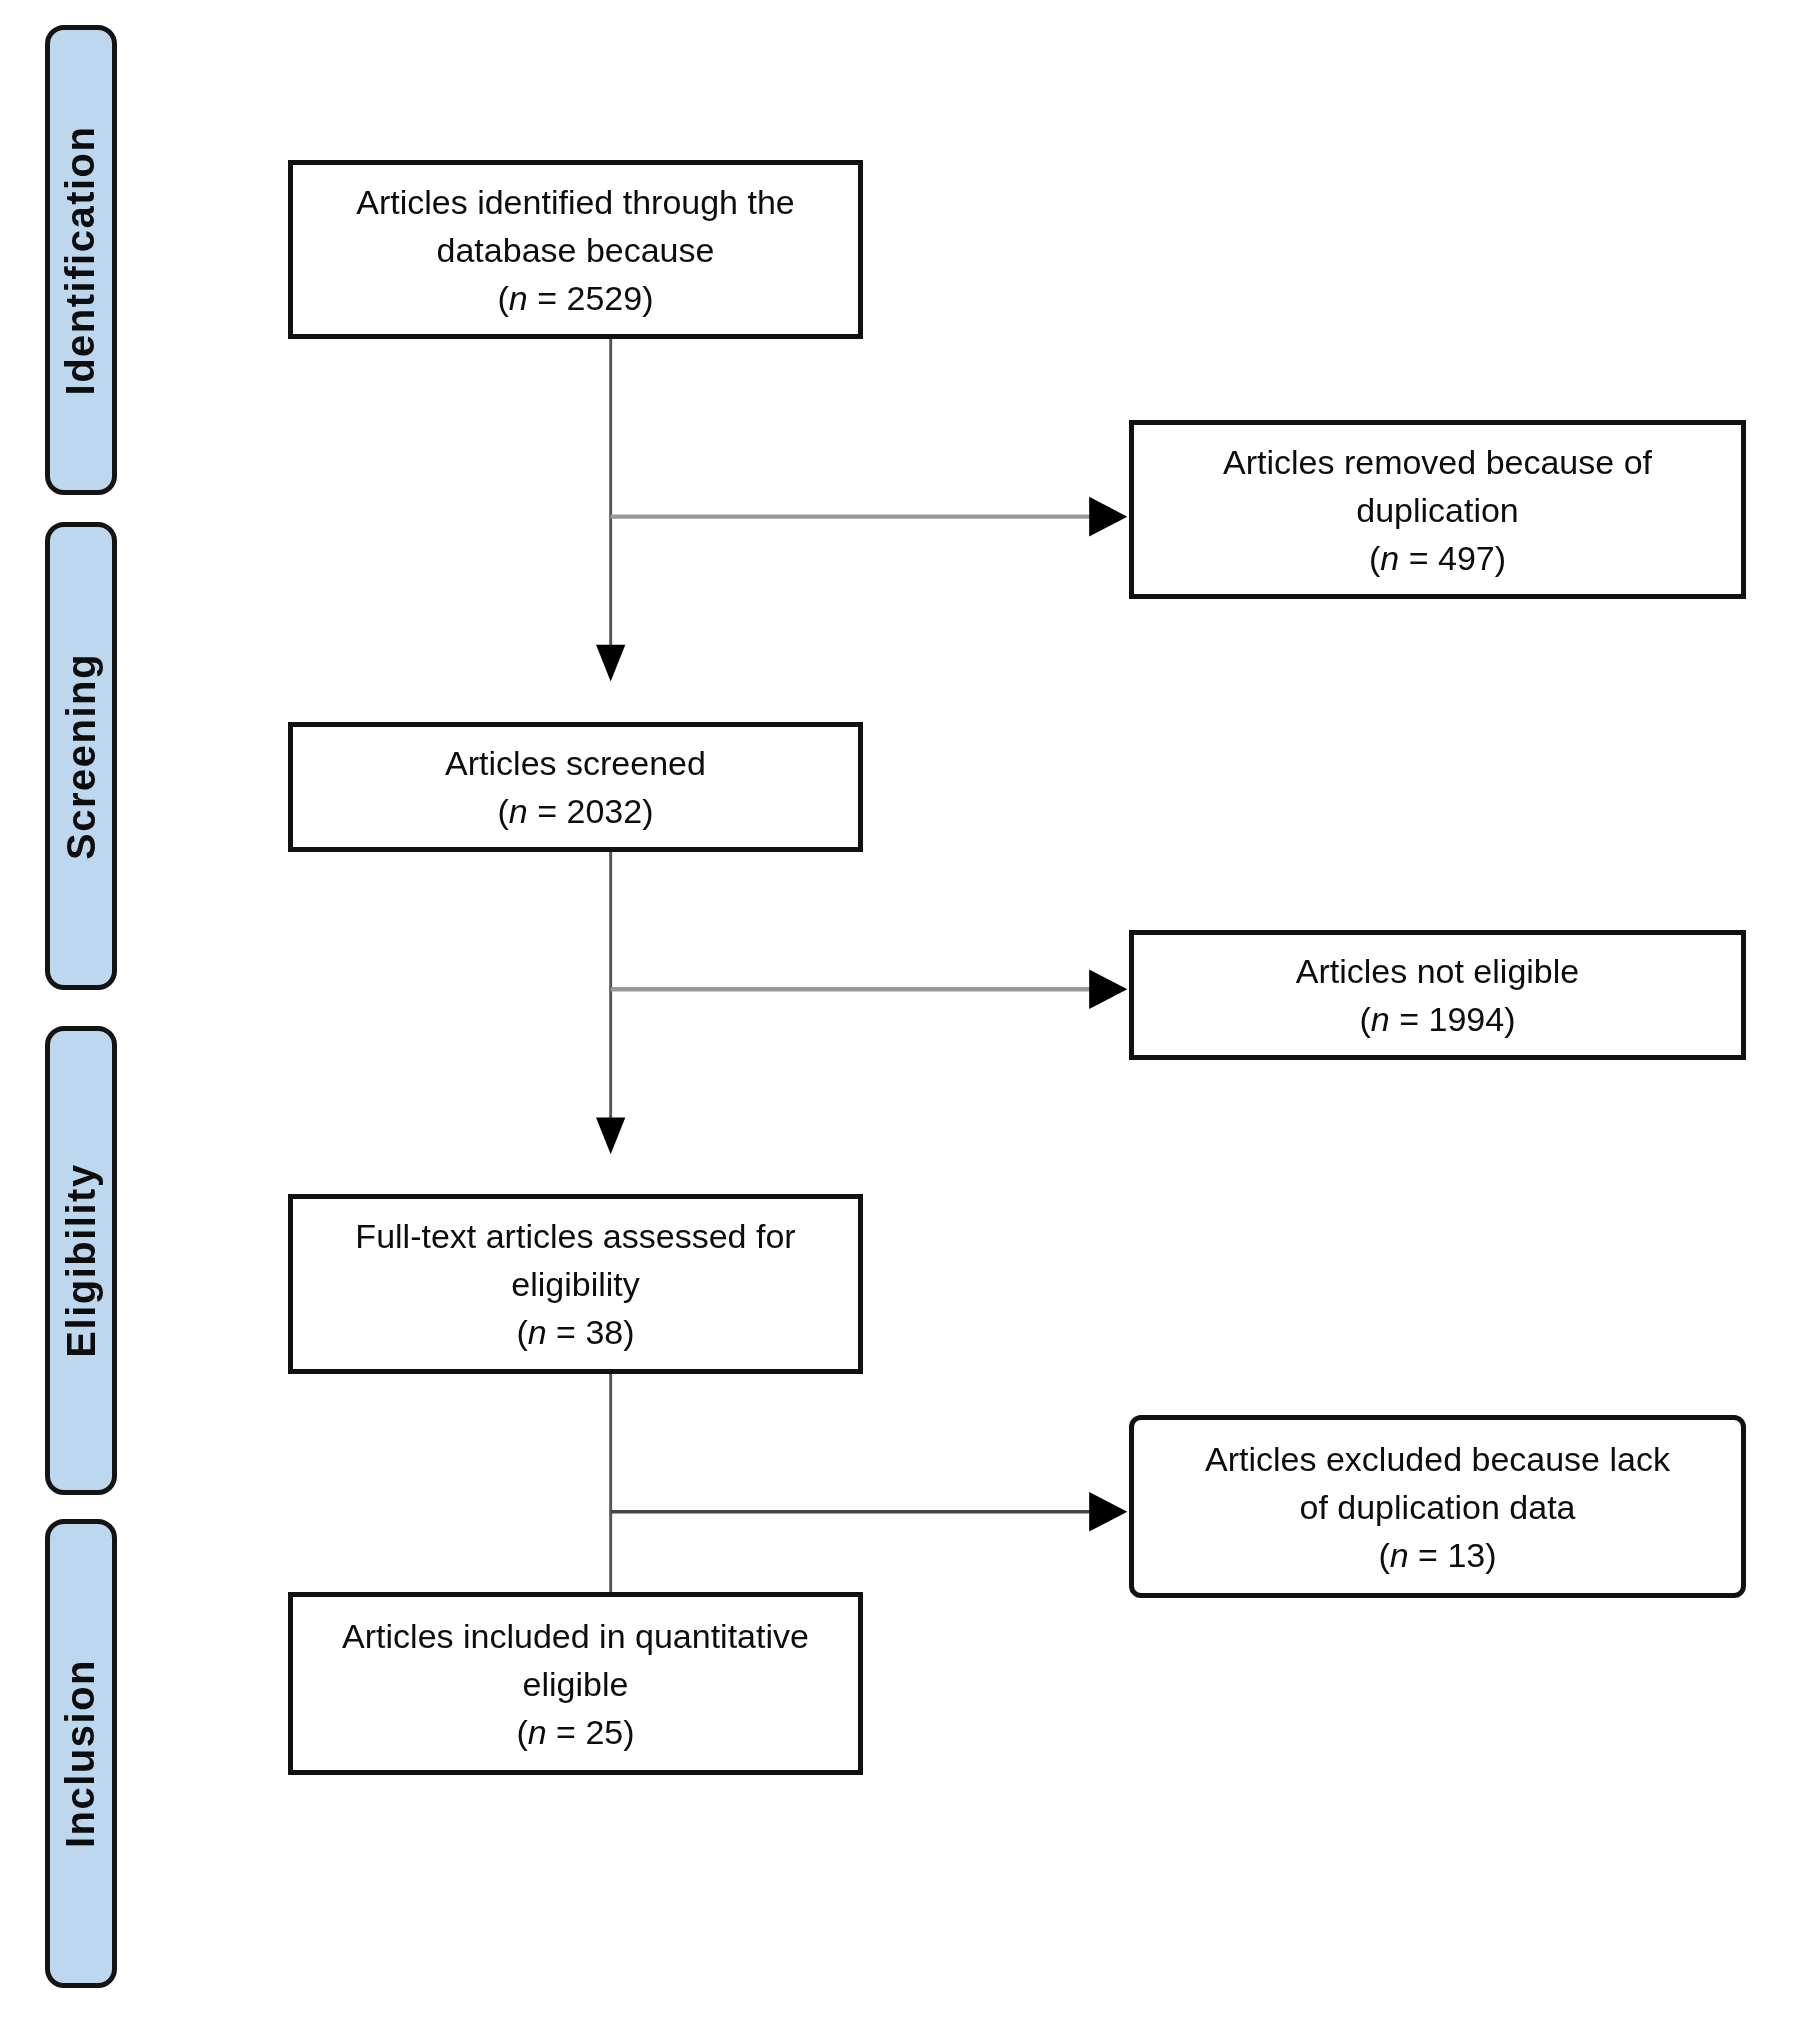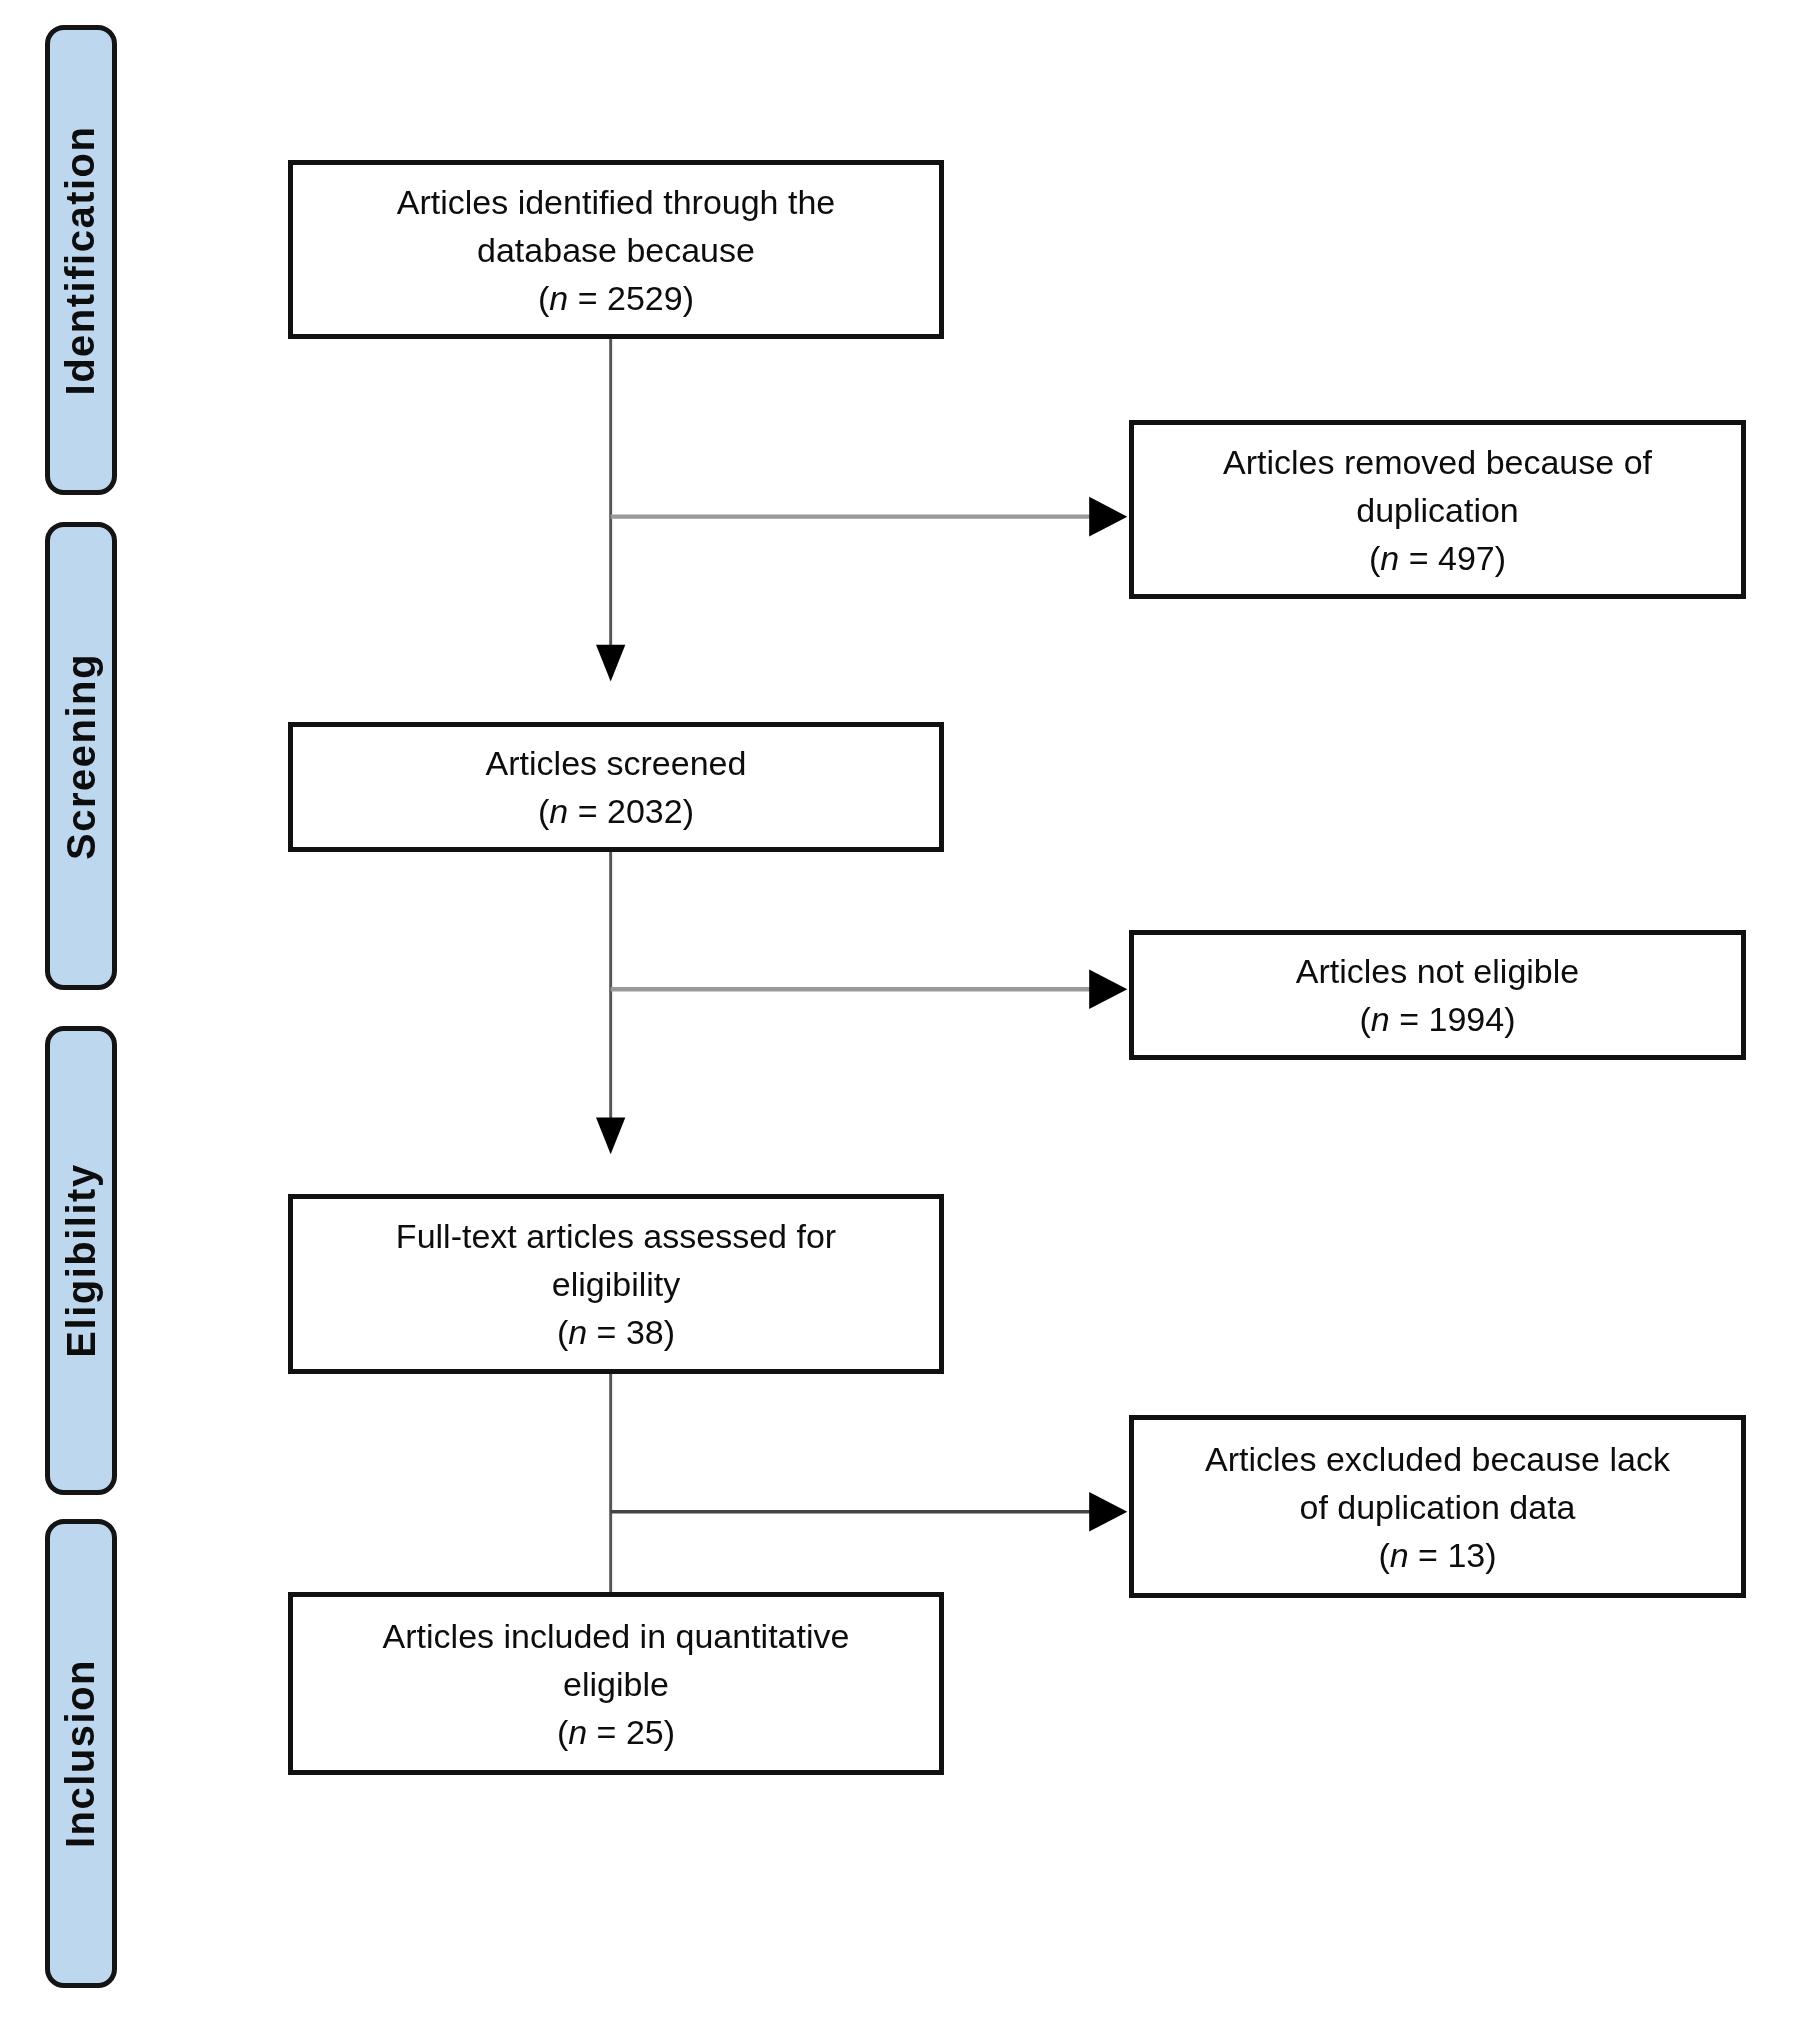--- a/index.html
+++ b/index.html
@@ -40,21 +40,21 @@
     box-sizing:border-box;
     display:flex;
     flex-direction:column;
     align-items:center;
     justify-content:center;
     text-align:center;
     font-size:34px;
     line-height:48px;
     color:#0d0d0d;
   }
-  .col-main{left:288px;width:656px;}
+  .col-main{left:288px;width:575px;}
   .col-side{left:1129px;width:617px;}
   svg.wires{position:absolute;left:0;top:0;width:1801px;height:2035px;}
 </style>
 </head>
 <body>
 
 <div class="canvas">
 
   <svg class="wires" viewBox="0 0 2457 2777">
 
@@ -102,21 +102,21 @@
     </div>
   <div class="fbox col-side" style="top:930px;height:130px;">
       <div>Articles not eligible</div>
       <div>(<i>n</i> = 1994)</div>
     </div>
   <div class="fbox col-main" style="top:1154px;height:180px;margin-top:40px;">
       <div>Full-text articles assessed for</div>
       <div>eligibility</div>
       <div>(<i>n</i> = 38)</div>
     </div>
-  <div class="fbox col-side" style="top:1415px;height:183px;">
+  <div class="fbox col-side" style="top:1415px;height:183px;border-radius:12px;">
       <div>Articles excluded because lack</div>
       <div>of duplication data</div>
       <div>(<i>n</i> = 13)</div>
     </div>
   <div class="fbox col-main" style="top:1592px;height:183px;">
       <div>Articles included in quantitative</div>
       <div>eligible</div>
       <div>(<i>n</i> = 25)</div>
     </div>
 

